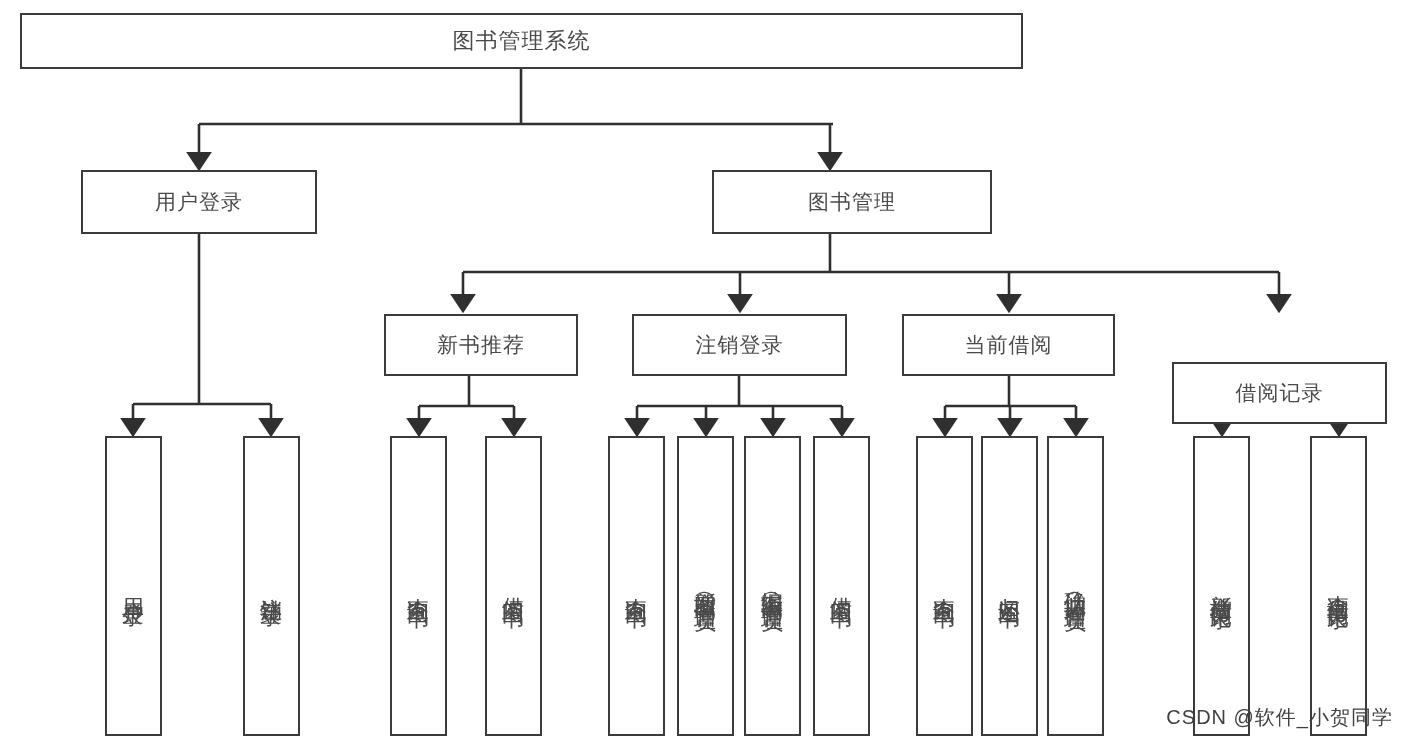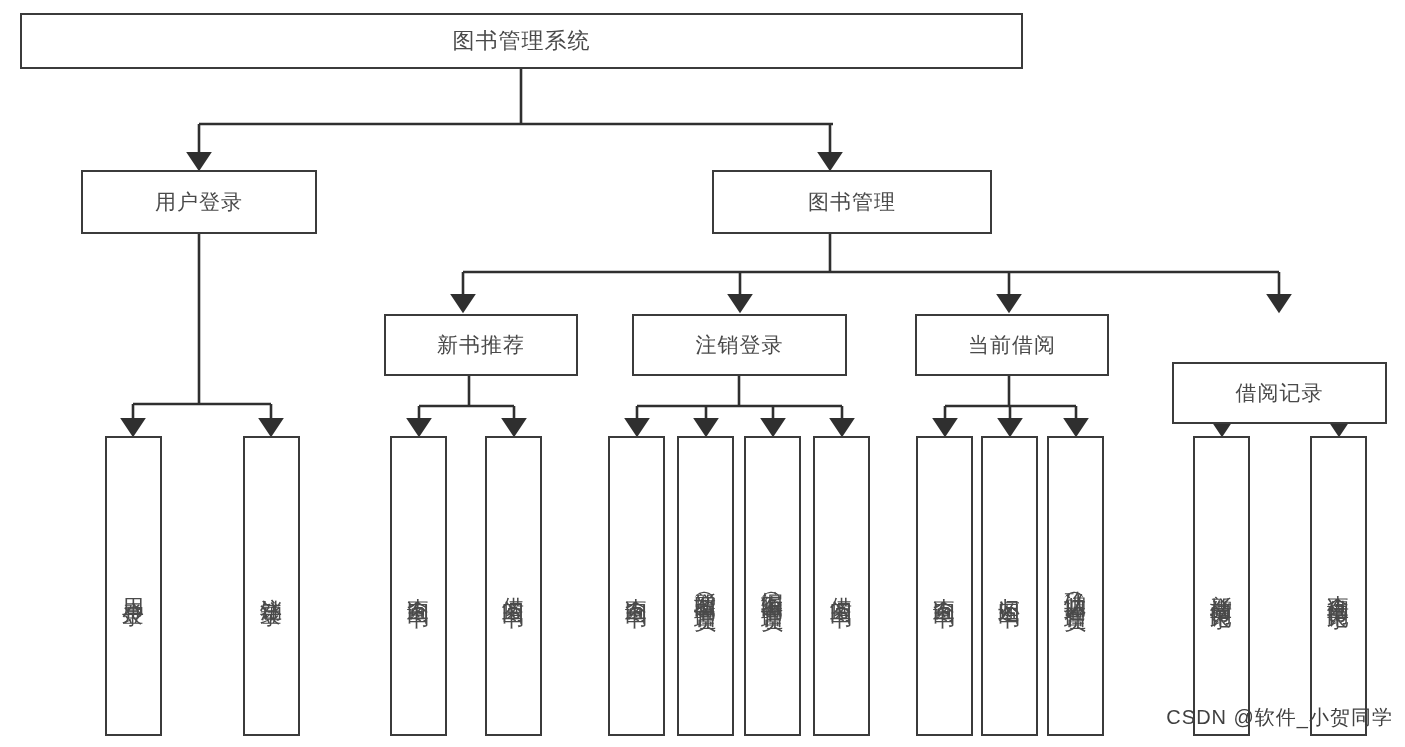--- a/index.html
+++ b/index.html
@@ -131,21 +131,21 @@
   <div class="node horiz" style="left:712px;top:170px;width:280px;height:64px;">
     <span class="lbl">图书管理</span>
   </div>
 
   <div class="node horiz" style="left:384px;top:314px;width:194px;height:62px;">
     <span class="lbl">新书推荐</span>
   </div>
   <div class="node horiz" style="left:632px;top:314px;width:215px;height:62px;">
     <span class="lbl">注销登录</span>
   </div>
-  <div class="node horiz" style="left:902px;top:314px;width:194px;height:62px;margin-left:13px;">
+  <div class="node horiz" style="left:902px;top:314px;width:213px;height:62px;">
     <span class="lbl">当前借阅</span>
   </div>
   <div class="node horiz" style="left:1172px;top:314px;width:215px;height:62px;margin-top:48px;">
     <span class="lbl">借阅记录</span>
   </div>
 
   <div class="node vert" style="left:105px;top:436px;width:57px;height:300px;">
     <span class="lbl">用户登录</span>
   </div>
   <div class="node vert" style="left:243px;top:436px;width:57px;height:300px;">

